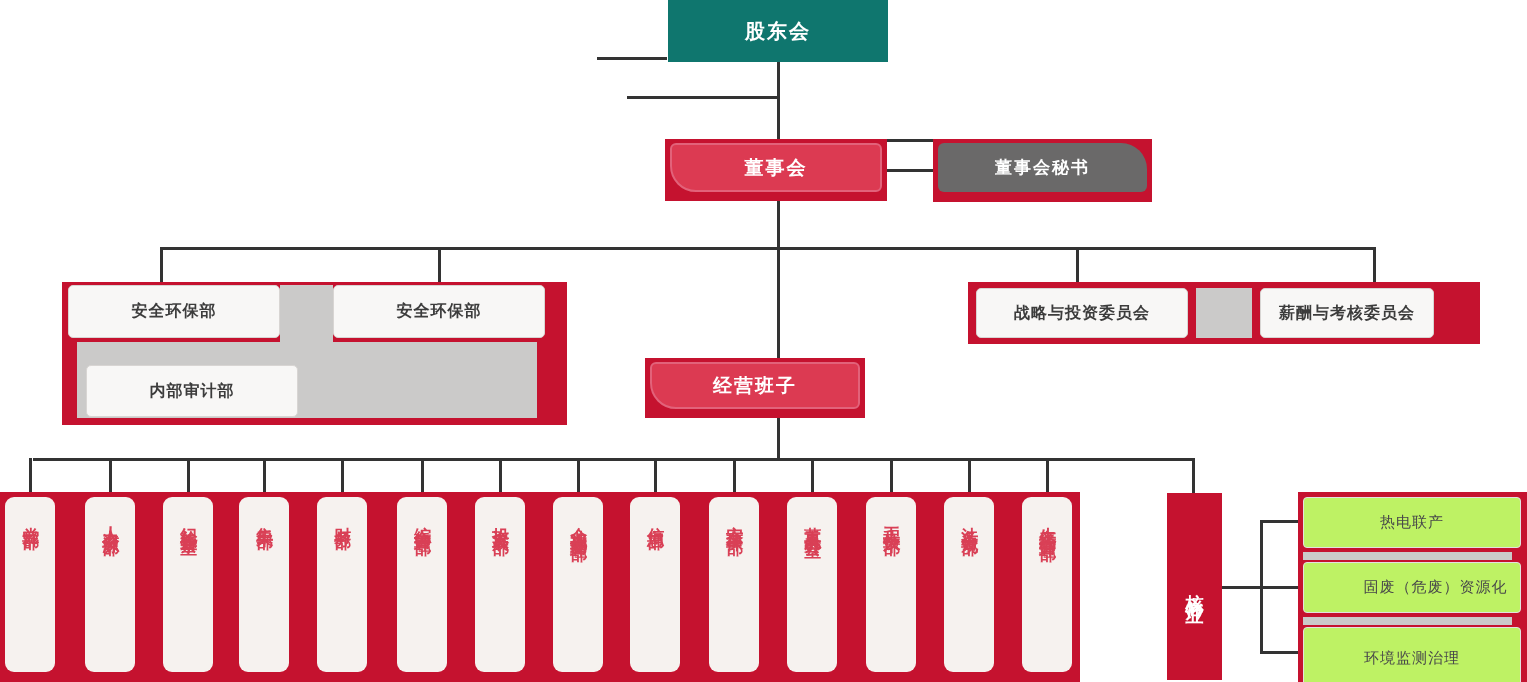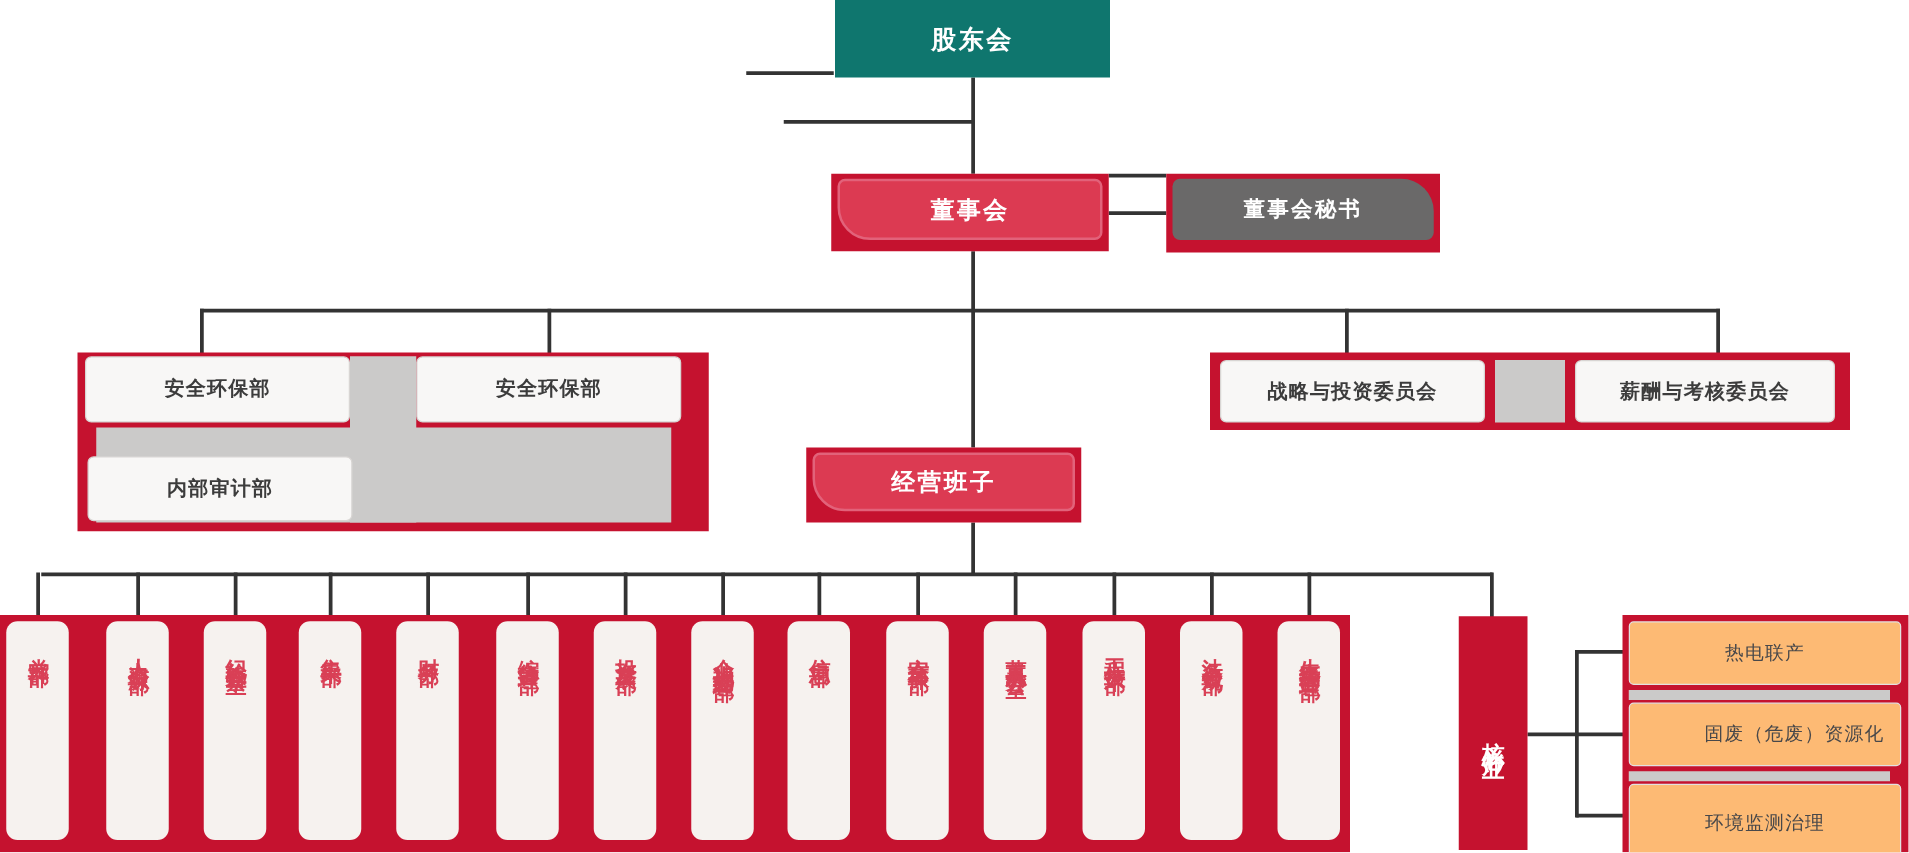--- a/index.html
+++ b/index.html
@@ -35,21 +35,21 @@
     display:flex;justify-content:center;}
   .dept span{writing-mode:vertical-rl;text-orientation:upright;color:#d94056;
     font-weight:bold;font-size:17px;letter-spacing:3px;line-height:1.1;margin-top:16px;}
 
   
   .core{position:absolute;background:#c5122f;display:flex;align-items:center;justify-content:center;}
   .core span{writing-mode:vertical-rl;text-orientation:upright;color:#ffffff;
     font-weight:bold;font-size:18px;letter-spacing:4px;line-height:1;}
 
   
-  .ibox{position:absolute;background:#fdba74;border:1px solid #e3e1e0;border-radius:4px;
+  .ibox{position:absolute;background:#bef264;border:1px solid #e3e1e0;border-radius:4px;
     display:flex;align-items:center;justify-content:center;color:#48484a;font-size:15px;
     font-weight:500;letter-spacing:1px;box-sizing:border-box;}
   .isep{position:absolute;background:#cbcac9;}
 </style>
 </head>
 <body>
 
 <div id="canvas">
 
   <div class="line" style="left:597px;top:57px;width:70px;height:3px;"></div>
@@ -108,31 +108,31 @@
 
   <div class="cframe" style="left:62px;top:282px;width:505px;height:143px;">
     <div class="gray-fill" style="left:218px;top:3px;width:53px;height:133px;"></div>
     <div class="gray-fill" style="left:15px;top:60px;width:460px;height:76px;"></div>
     <div class="wbox" style="left:6px;top:3px;width:212px;height:53px;">
       <span>安全环保部</span>
     </div>
     <div class="wbox" style="left:271px;top:3px;width:212px;height:53px;">
       <span>安全环保部</span>
     </div>
-    <div class="wbox" style="left:8px;top:83px;width:212px;height:52px;font-family:Liberation Serif, serif;">
+    <div class="wbox" style="left:24px;top:83px;width:212px;height:52px;font-family:Liberation Serif, serif;">
       <span>内部审计部</span>
     </div>
   </div>
 
   <div class="cframe" style="left:968px;top:282px;width:512px;height:62px;">
     <div class="gray-fill" style="left:228px;top:6px;width:56px;height:50px;"></div>
     <div class="wbox" style="left:8px;top:6px;width:212px;height:50px;">
       <span>战略与投资委员会</span>
     </div>
-    <div class="wbox" style="left:292px;top:6px;width:208px;height:50px;">
+    <div class="wbox" style="left:292px;top:6px;width:174px;height:50px;">
       <span>薪酬与考核委员会</span>
     </div>
   </div>
 
   <div class="frame" style="left:645px;top:358px;width:220px;height:60px;">
     <div class="inner rose rad-bl" style="left:5px;top:4px;right:5px;bottom:9px;">
       <span>经营班子</span>
     </div>
   </div>
 

